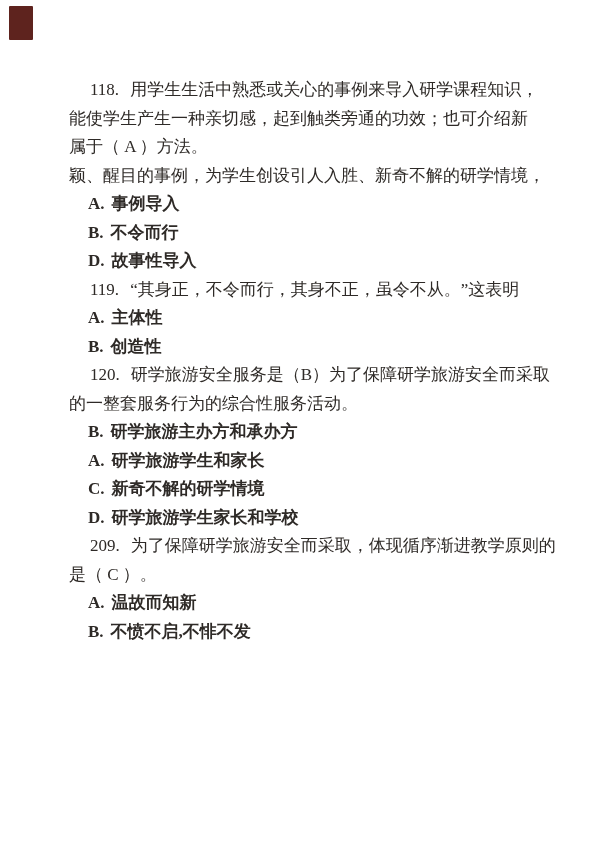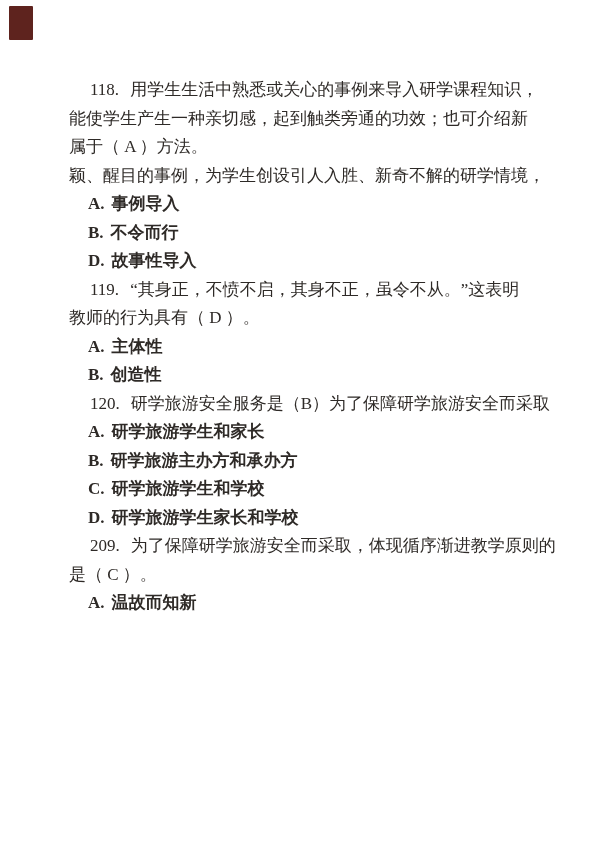--- a/index.html
+++ b/index.html
@@ -77,53 +77,56 @@
       <div class="option">
         <span class="opt-label">B.</span><span>不令而行</span>
       </div>
       <div class="option">
         <span class="opt-label">D.</span><span>故事性导入</span>
       </div>
     </div>
 
     <div>
       <div class="qline first">
-        <span class="qnum">119.</span><span>“其身正，不愤不启，其身不正，虽令不从。”这表明</span>
+        <span class="qnum">119.</span><span>“其身正，不令而行，其身不正，虽令不从。”这表明</span>
       </div>
-      <div class="qline">教师的行为具有（ D ）。</div>
       <div class="option">
         <span class="opt-label">A.</span><span>主体性</span>
       </div>
       <div class="option">
         <span class="opt-label">B.</span><span>创造性</span>
       </div>
     </div>
 
     <div>
       <div class="qline first">
         <span class="qnum">120.</span><span>研学旅游安全服务是（B）为了保障研学旅游安全而采取</span>
       </div>
+      <div class="qline">的一整套服务行为的综合性服务活动。</div>
+      <div class="option">
+        <span class="opt-label">B.</span><span>研学旅游主办方和承办方</span>
+      </div>
       <div class="option">
         <span class="opt-label">A.</span><span>研学旅游学生和家长</span>
       </div>
       <div class="option">
-        <span class="opt-label">B.</span><span>研学旅游主办方和承办方</span>
-      </div>
-      <div class="option">
-        <span class="opt-label">C.</span><span>研学旅游学生和学校</span>
+        <span class="opt-label">C.</span><span>新奇不解的研学情境</span>
       </div>
       <div class="option">
         <span class="opt-label">D.</span><span>研学旅游学生家长和学校</span>
       </div>
     </div>
 
     <div>
       <div class="qline first">
         <span class="qnum">209.</span><span>为了保障研学旅游安全而采取，体现循序渐进教学原则的</span>
       </div>
       <div class="qline">是（ C ）。</div>
       <div class="option">
         <span class="opt-label">A.</span><span>温故而知新</span>
       </div>
+      <div class="option">
+        <span class="opt-label">B.</span><span>不愤不启,不悱不发</span>
+      </div>
     </div>
 
   </div>
 </div>
 
 </body></html>

